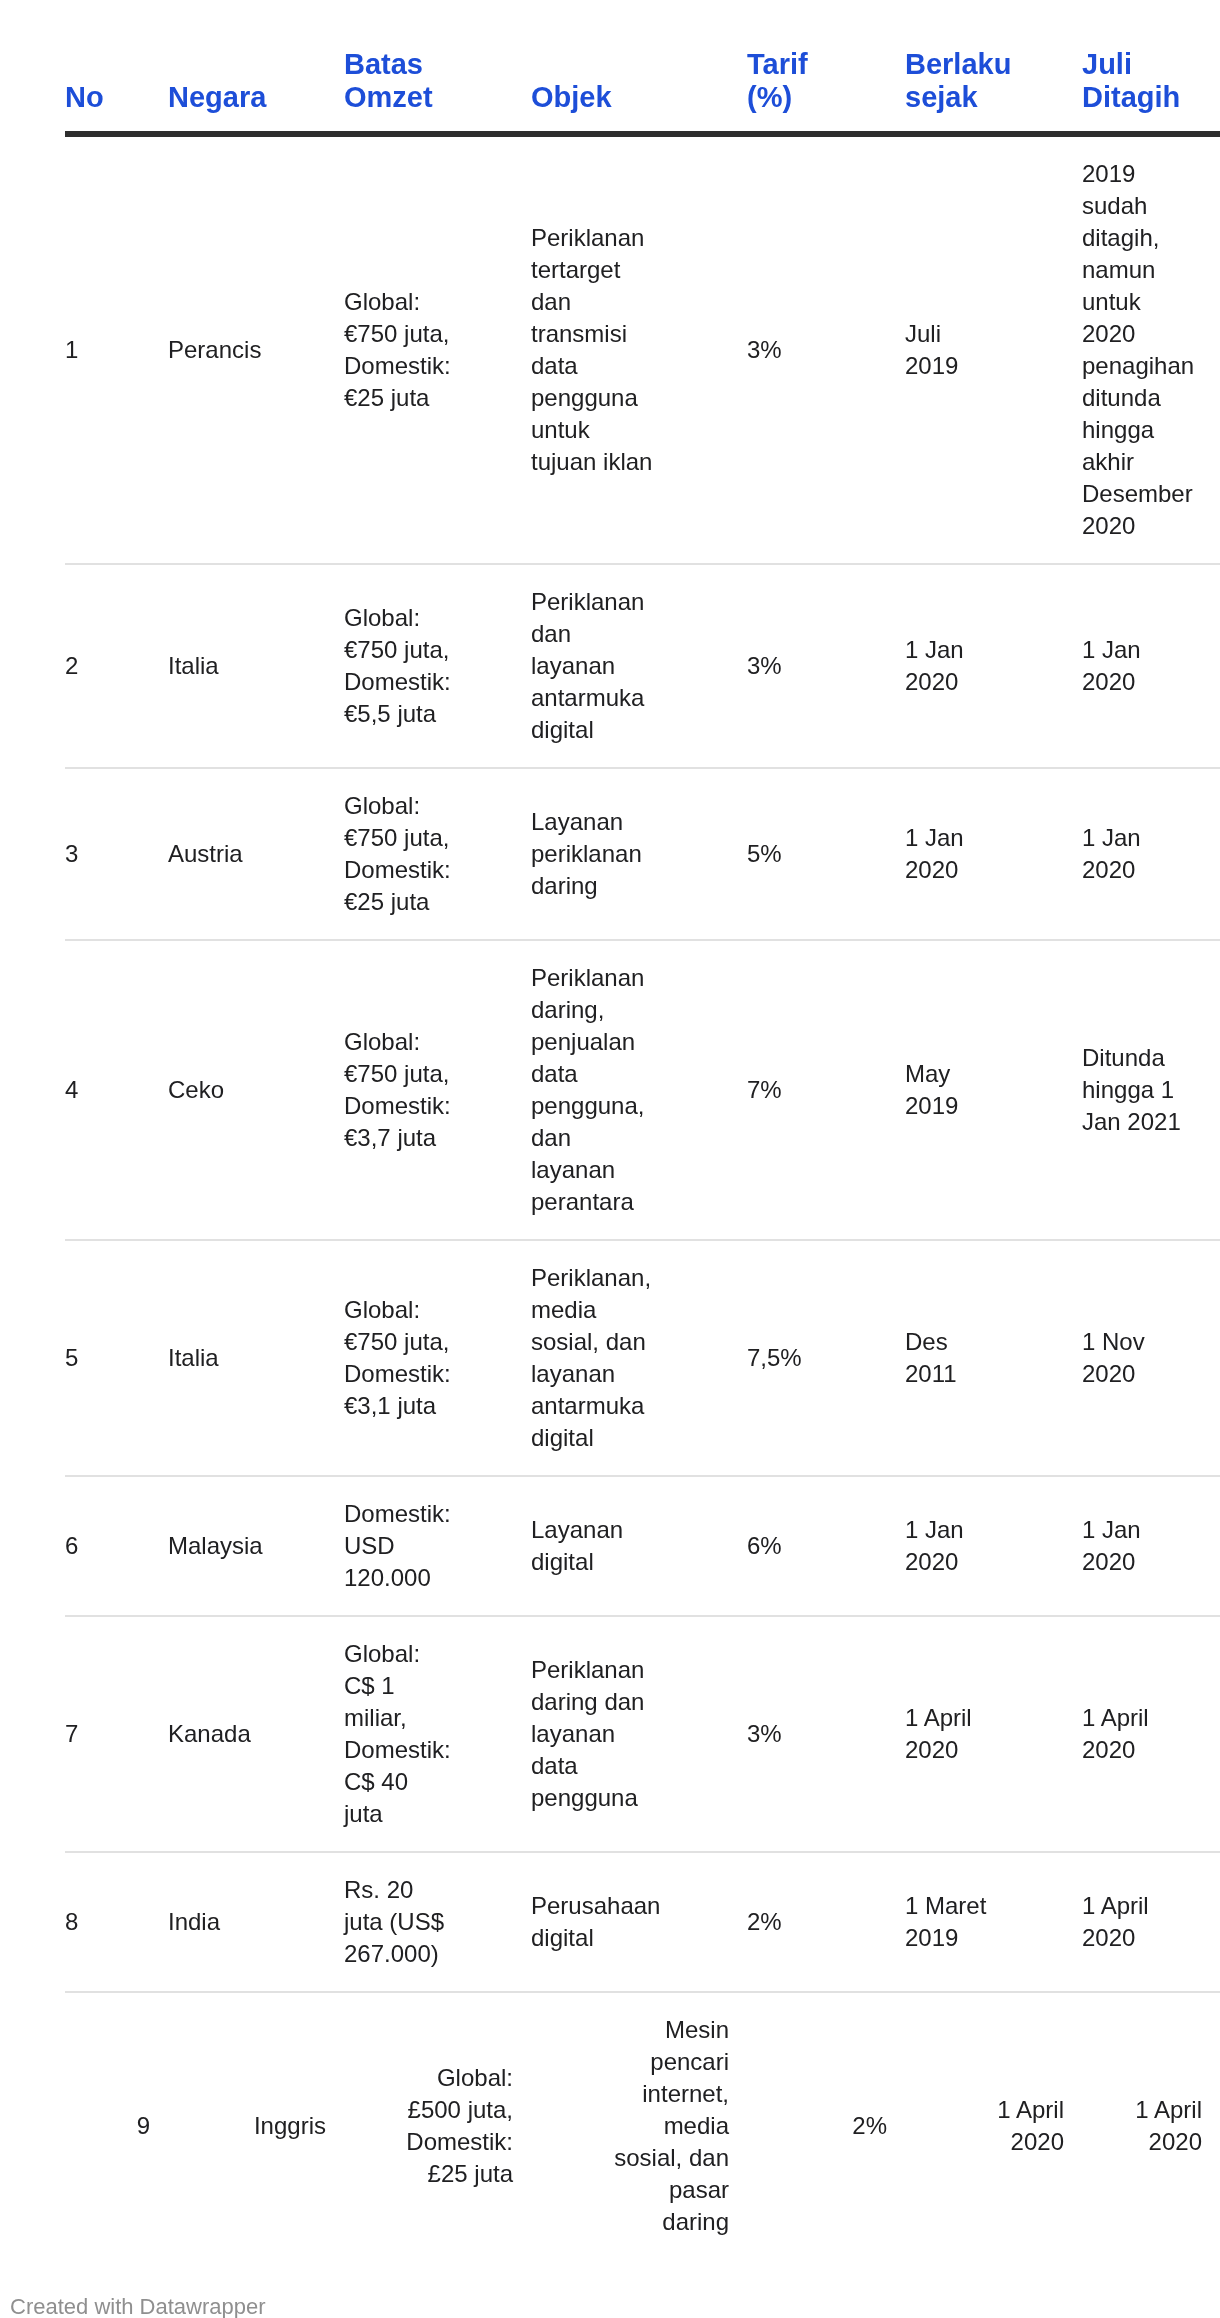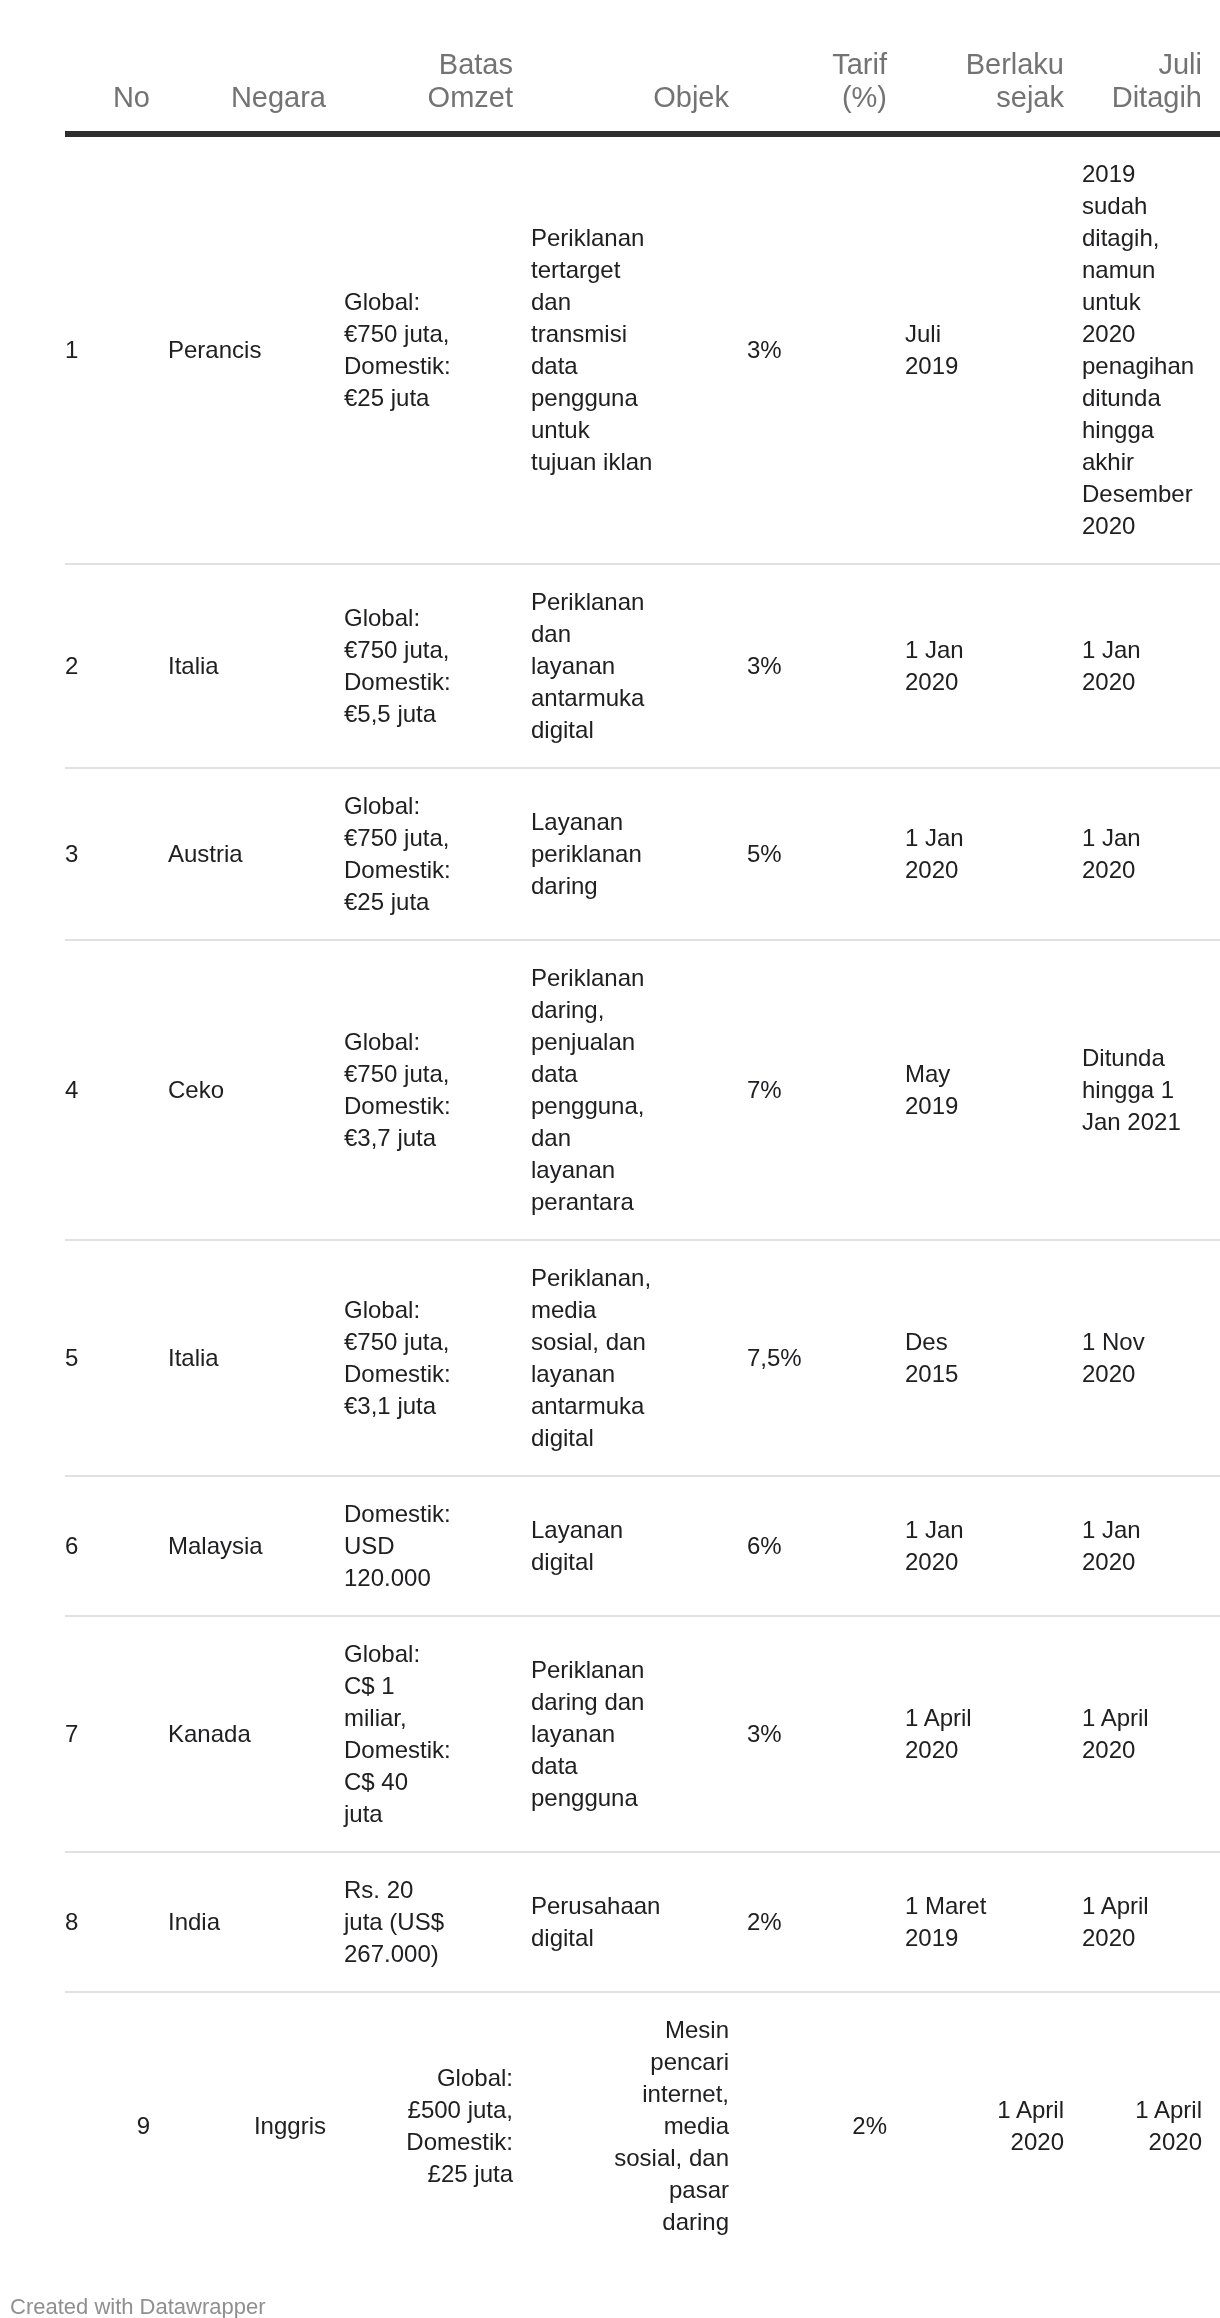--- a/index.html
+++ b/index.html
@@ -18,25 +18,25 @@
     padding-top: 0;
   }
   table.dw-table {
     border-collapse: collapse;
     table-layout: fixed;
     width: 1155px;
     margin-left: 65px;
   }
   table.dw-table th {
     vertical-align: bottom;
-    text-align: right;
+    text-align: left;
     font-size: 29px;
     line-height: 33px;
-    font-weight: normal;
-    color: #737373;
+    font-weight: bold;
+    color: #1d4ed8;
     padding: 48px 18px 17px 0;
     border-bottom: 6px solid #2e2e2e;
     white-space: pre-line;
   }
   table.dw-table td {
     vertical-align: middle;
     text-align: left;
     font-size: 24px;
     line-height: 32px;
     color: #202022;
@@ -191,21 +191,21 @@
 Domestik:
 €3,1 juta</td>
         <td>Periklanan,
 media
 sosial, dan
 layanan
 antarmuka
 digital</td>
         <td>7,5%</td>
         <td>Des
-2015</td>
+2011</td>
         <td>1 Nov
 2020</td>
       </tr>
       <tr>
         <td class="cell-no">6</td>
         <td>Malaysia</td>
         <td>Domestik:
 USD
 120.000</td>
         <td>Layanan

